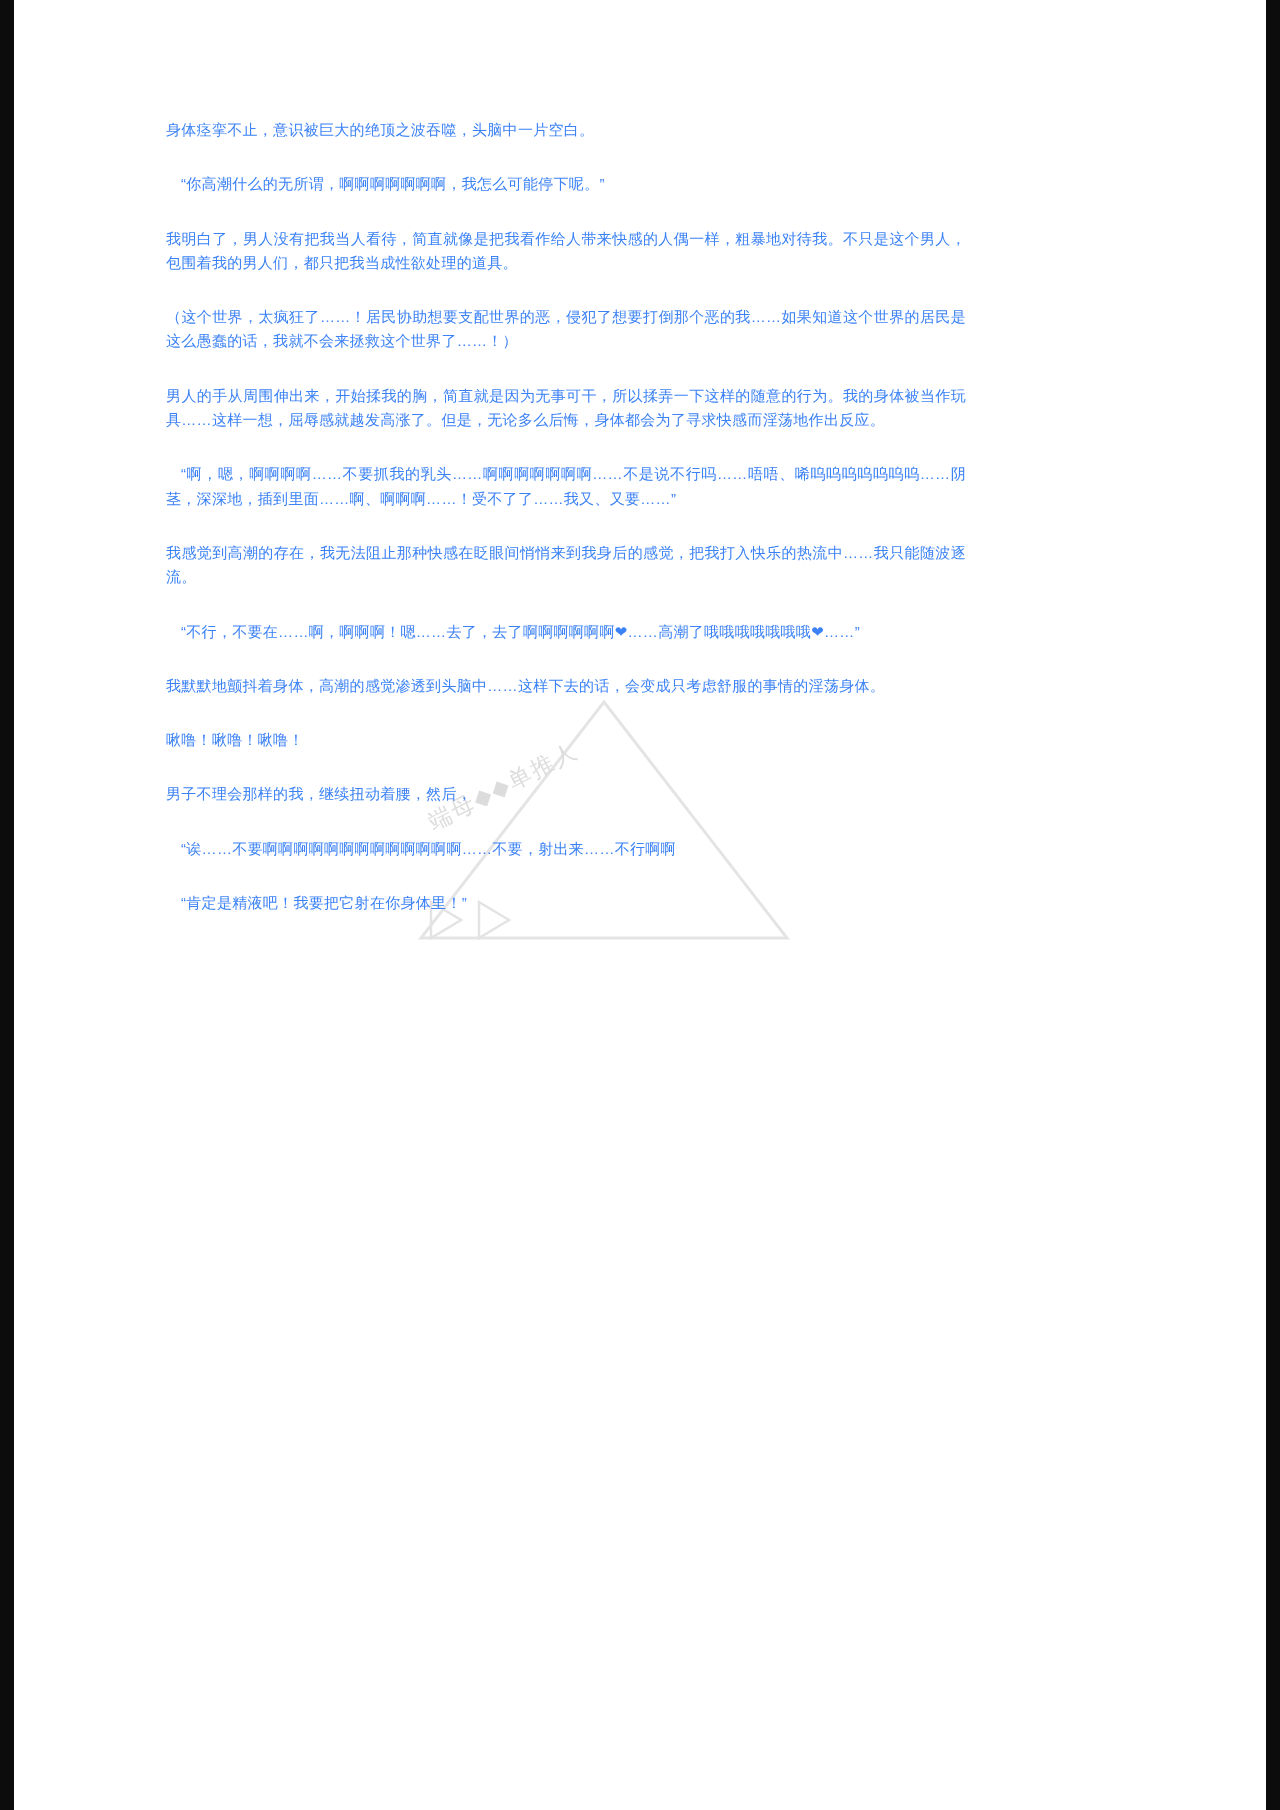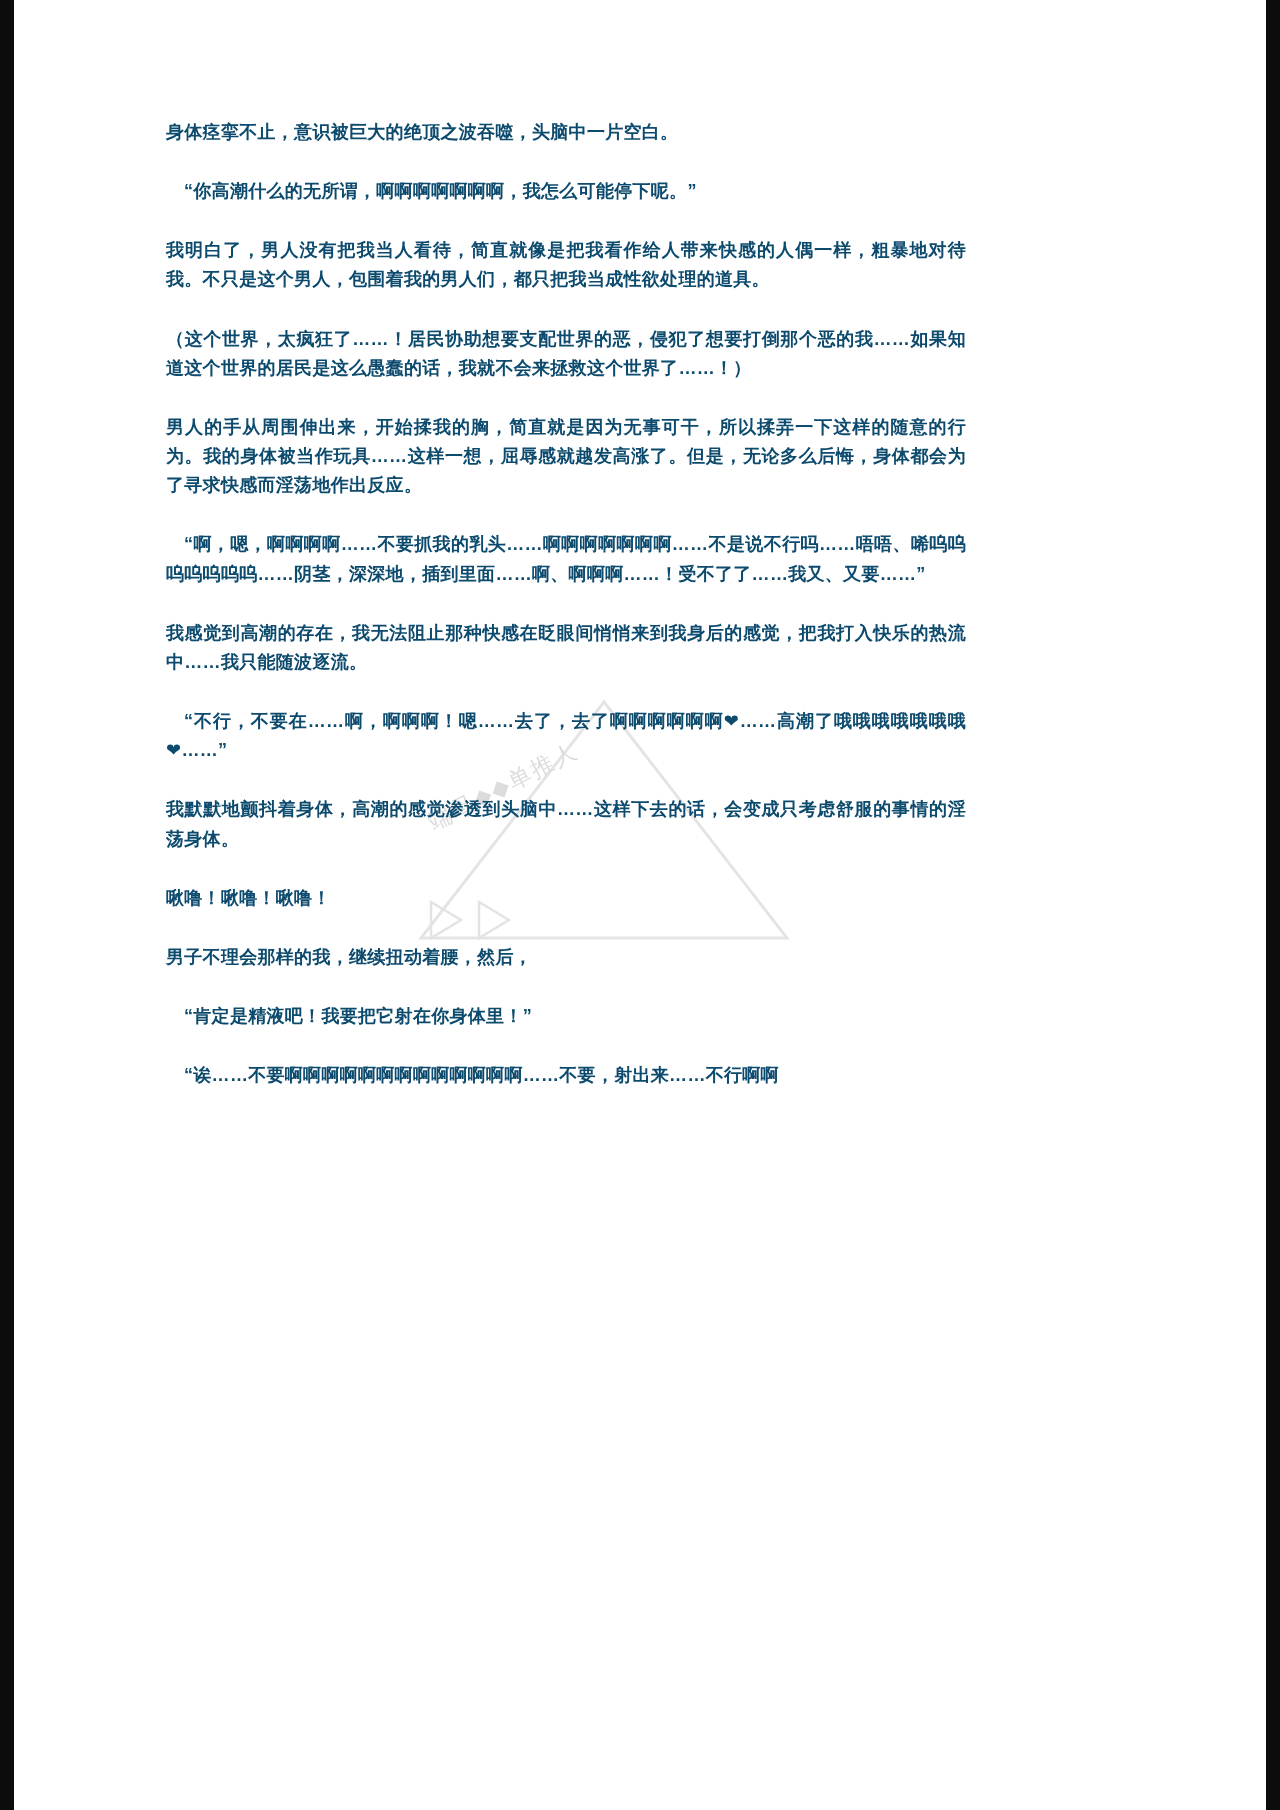--- a/index.html
+++ b/index.html
@@ -43,26 +43,25 @@
 
   .content {
     position: absolute;
     left: 152px;
     top: 118px;
     width: 800px;
   }
 
   p {
     margin: 0 0 30px 0;
-    font-size: 18px;
+    font-size: 15px;
     line-height: 1.62;
     letter-spacing: 0.3px;
     text-align: justify;
-    color: #0c4a6e;
-    font-weight: bold;
+    color: #3b82f6;
   }
   p.quote {
     text-indent: 1em;
   }
   p:last-child { margin-bottom: 0; }
 
   
   .watermark {
     position: absolute;
     left: 395px;
@@ -108,18 +107,18 @@
       <p class="quote">“你高潮什么的无所谓，啊啊啊啊啊啊啊，我怎么可能停下呢。”</p>
       <p>我明白了，男人没有把我当人看待，简直就像是把我看作给人带来快感的人偶一样，粗暴地对待我。不只是这个男人，包围着我的男人们，都只把我当成性欲处理的道具。</p>
       <p>（这个世界，太疯狂了……！居民协助想要支配世界的恶，侵犯了想要打倒那个恶的我……如果知道这个世界的居民是这么愚蠢的话，我就不会来拯救这个世界了……！）</p>
       <p>男人的手从周围伸出来，开始揉我的胸，简直就是因为无事可干，所以揉弄一下这样的随意的行为。我的身体被当作玩具……这样一想，屈辱感就越发高涨了。但是，无论多么后悔，身体都会为了寻求快感而淫荡地作出反应。</p>
       <p class="quote">“啊，嗯，啊啊啊啊……不要抓我的乳头……啊啊啊啊啊啊啊……不是说不行吗……唔唔、唏呜呜呜呜呜呜呜……阴茎，深深地，插到里面……啊、啊啊啊……！受不了了……我又、又要……”</p>
       <p>我感觉到高潮的存在，我无法阻止那种快感在眨眼间悄悄来到我身后的感觉，把我打入快乐的热流中……我只能随波逐流。</p>
       <p class="quote">“不行，不要在……啊，啊啊啊！嗯……去了，去了啊啊啊啊啊啊❤……高潮了哦哦哦哦哦哦哦❤……”</p>
       <p>我默默地颤抖着身体，高潮的感觉渗透到头脑中……这样下去的话，会变成只考虑舒服的事情的淫荡身体。</p>
       <p>啾噜！啾噜！啾噜！</p>
       <p>男子不理会那样的我，继续扭动着腰，然后，</p>
+      <p class="quote">“诶……不要啊啊啊啊啊啊啊啊啊啊啊啊啊……不要，射出来……不行啊啊</p>
       <p class="quote">“肯定是精液吧！我要把它射在你身体里！”</p>
-      <p class="quote">“诶……不要啊啊啊啊啊啊啊啊啊啊啊啊啊……不要，射出来……不行啊啊</p>
     </div>
 
   </div>
 </div>
 
 </body></html>

